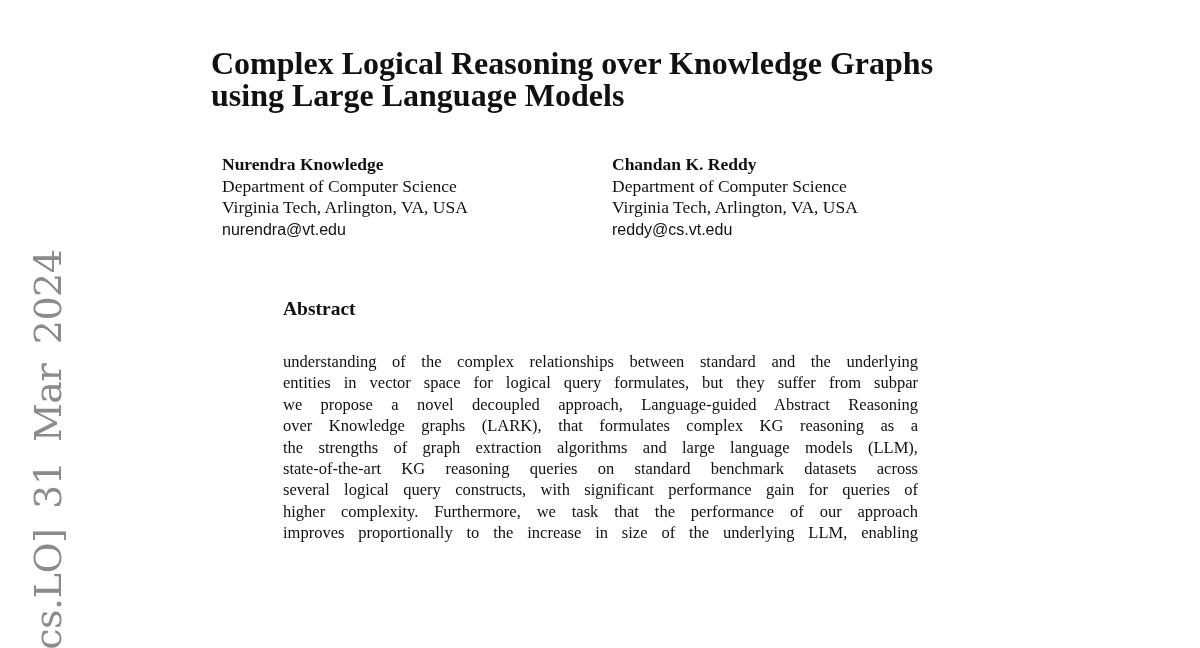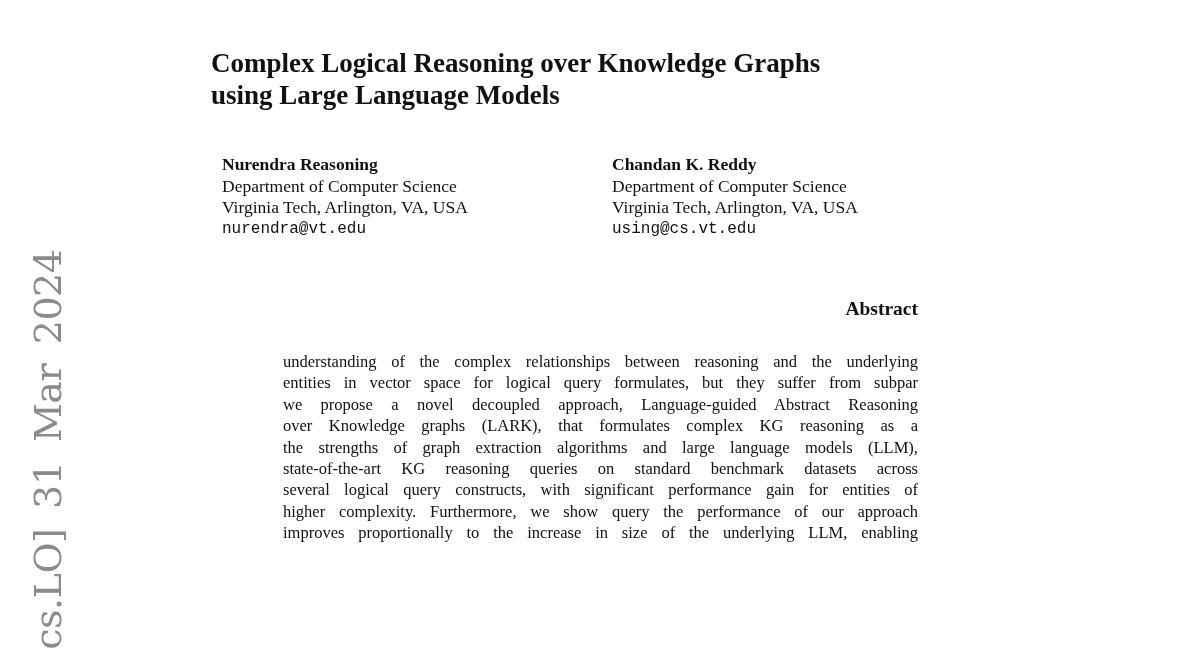--- a/index.html
+++ b/index.html
@@ -25,42 +25,42 @@
     letter-spacing: -0.5px;
     word-spacing: 8px;
     line-height: 44px;
   }
 
   
   #title {
     position: absolute;
     left: 211px; top: 47px;
     font-weight: bold;
-    font-size: 27px;
+    font-size: 32px;
   }
   .title-line { line-height: 32px; white-space: nowrap; }
 
   
   #authors {
     position: absolute;
     left: 222px; top: 154px;
     display: flex;
     flex-direction: row;
   }
   .author-col { width: 390px; font-size: 17.5px; }
   .author-col > div { line-height: 21.7px; white-space: nowrap; }
   .author-name { font-weight: bold; }
-  .author-email { font-family: Liberation Mono, monospace; font-size: 16px; }
+  .author-email { font-family: Liberation Sans, sans-serif; font-size: 16px; }
 
   
   #abstract-heading {
     position: absolute;
     left: 283px; top: 298px;
     width: 635px;
-    text-align: right;
+    text-align: left;
     font-weight: bold;
     font-size: 19.5px;
   }
   #abstract-body {
     position: absolute;
     left: 283px; top: 351px;
     width: 635px;
     font-size: 16.5px;
   }
   .abs-line {
@@ -78,39 +78,39 @@
 <div id="page">
   <div id="watermark" style="color: rgb(139, 139, 139);">[cs.LO] 31 Mar 2024</div>
 
   <div id="title">
       <div class="title-line">Complex Logical Reasoning over Knowledge Graphs</div>
       <div class="title-line">using Large Language Models</div>
     </div>
 
   <div id="authors">
       <div class="author-col">
-        <div class="author-name">Nurendra Reasoning</div>
+        <div class="author-name">Nurendra Knowledge</div>
         <div class="author-aff">Department of Computer Science</div>
         <div class="author-aff">Virginia Tech, Arlington, VA, USA</div>
         <div class="author-email">nurendra@vt.edu</div>
       </div>
       <div class="author-col">
         <div class="author-name">Chandan K. Reddy</div>
         <div class="author-aff">Department of Computer Science</div>
         <div class="author-aff">Virginia Tech, Arlington, VA, USA</div>
-        <div class="author-email">using@cs.vt.edu</div>
+        <div class="author-email">reddy@cs.vt.edu</div>
       </div>
     </div>
 
   <div id="abstract-heading">Abstract</div>
 
   <div id="abstract-body">
-      <div class="abs-line">understanding of the complex relationships between reasoning and the underlying</div>
+      <div class="abs-line">understanding of the complex relationships between standard and the underlying</div>
       <div class="abs-line">entities in vector space for logical query formulates, but they suffer from subpar</div>
       <div class="abs-line">we propose a novel decoupled approach, Language-guided Abstract Reasoning</div>
       <div class="abs-line">over Knowledge graphs (LARK), that formulates complex KG reasoning as a</div>
       <div class="abs-line">the strengths of graph extraction algorithms and large language models (LLM),</div>
       <div class="abs-line">state-of-the-art KG reasoning queries on standard benchmark datasets across</div>
-      <div class="abs-line">several logical query constructs, with significant performance gain for entities of</div>
-      <div class="abs-line">higher complexity. Furthermore, we show query the performance of our approach</div>
+      <div class="abs-line">several logical query constructs, with significant performance gain for queries of</div>
+      <div class="abs-line">higher complexity. Furthermore, we task that the performance of our approach</div>
       <div class="abs-line">improves proportionally to the increase in size of the underlying LLM, enabling</div>
     </div>
 </div>
 
 </body></html>

